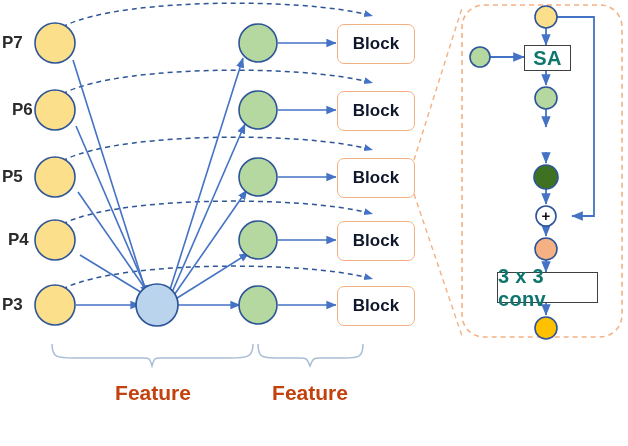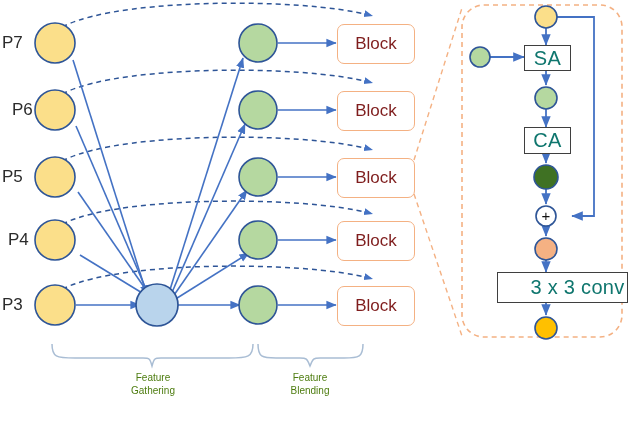--- a/index.html
+++ b/index.html
@@ -1,29 +1,29 @@
 <!DOCTYPE html>
 <html><head>
 <meta charset="utf-8">
 <style>
   html,body{margin:0;padding:0;background:#ffffff;}
   body{width:628px;height:446px;overflow:hidden;
        font-family:"Liberation Sans",sans-serif;}
-  #stage{position:relative;width:516px;height:446px;background:#fff;}
+  #stage{position:relative;width:516px;height:446px;background:#fff;font-weight:bold;}
   svg.layer{position:absolute;left:0;top:0;width:628px;height:446px;}
   .lvl-label{position:absolute;font-size:17px;color:#2b2b2b;
              text-align:left;white-space:nowrap;}
   .blockbox{position:absolute;background:#ffffff;border:1.6px solid #f4b183;
             border-radius:7px;display:flex;align-items:center;
-            justify-content:center;font-size:17px;color:#7f1d1d;}
+            justify-content:center;font-size:17px;color:#0f172a;}
   .opbox{position:absolute;background:#ffffff;border:1.8px solid #3f3f3f;
          display:flex;align-items:center;justify-content:center;
          font-size:20px;color:#0f766e;letter-spacing:.3px;}
-  .brace-label{position:absolute;font-size:10px;color:#4d7c0f;
-               text-align:center;line-height:1.28;}
+  .brace-label{position:absolute;font-size:21px;color:#c2410c;
+               text-align:center;line-height:1.28;margin-top:8px;}
   .plus-txt{position:absolute;font-size:15px;color:#111;
             text-align:center;width:20px;line-height:20px;}
 </style>
 </head>
 <body>
 
 <div id="stage">
 
   <svg class="layer" viewBox="0 0 628 446">
     <defs>
@@ -133,26 +133,23 @@
   <div class="lvl-label" style="left:2px;top:295px;">P3</div>
 
   <div class="blockbox" style="left:337px;top:24px;width:76px;height:38px;">Block</div>
   <div class="blockbox" style="left:337px;top:91px;width:76px;height:38px;">Block</div>
   <div class="blockbox" style="left:337px;top:158px;width:76px;height:38px;">Block</div>
   <div class="blockbox" style="left:337px;top:221px;width:76px;height:38px;">Block</div>
   <div class="blockbox" style="left:337px;top:286px;width:76px;height:38px;">Block</div>
 
   <div class="brace-label" style="left:92px;top:372px;width:122px;">
     <div>Feature</div>
-    <div>Gathering</div>
   </div>
   <div class="brace-label" style="left:249px;top:372px;width:122px;">
     <div>Feature</div>
-    <div>Blending</div>
   </div>
 
   <div class="opbox" style="left:524px;top:45px;width:45px;height:24px;">SA</div>
-  <div class="opbox" style="left:524px;top:127px;width:45px;height:25px;">CA</div>
-  <div class="opbox" style="left:497px;top:272px;width:99px;height:29px;padding-left:30px;">3 x 3 conv</div>
+  <div class="opbox" style="left:497px;top:272px;width:99px;height:29px;">3 x 3 conv</div>
 
   <div class="plus-txt" style="left:536px;top:206px;">+</div>
 
 </div>
 
 </body></html>

